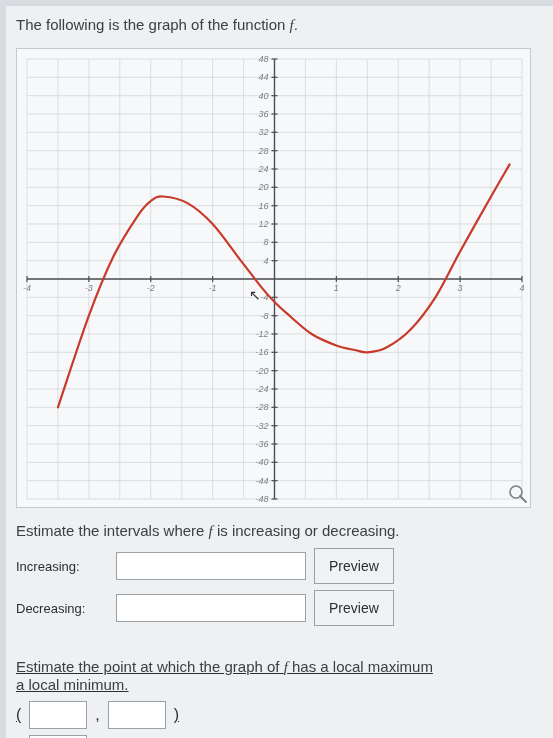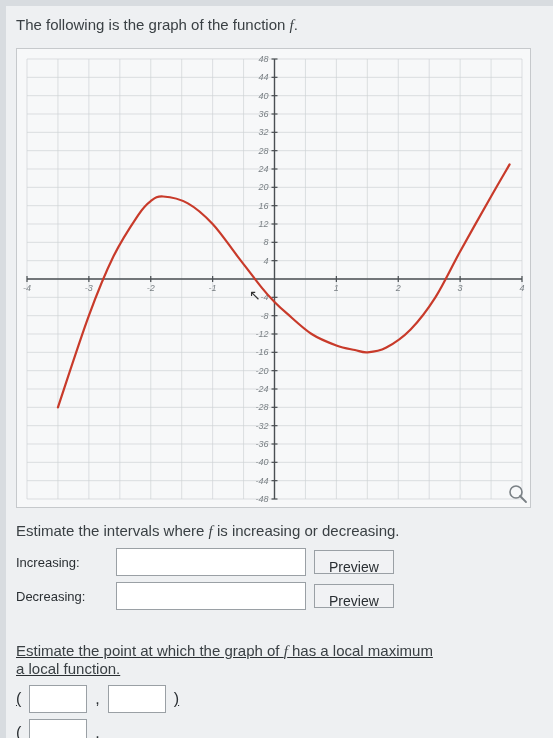--- a/index.html
+++ b/index.html
@@ -38,21 +38,21 @@
   .textbox {
     height: 28px;
     border: 1px solid #9aa0a5;
     background: #fff;
     padding: 2px 6px;
     font-size: 14px;
   }
   .tb-wide { width: 190px; }
   .tb-small { width: 58px; }
   .preview-btn {
-    height: 24px;
+    height: 36px;
     padding: 8px 14px;
     border: 1px solid #9aa0a5;
     background: #f1f2f4;
     font-size: 14px;
     color: #2a2f33;
     cursor: pointer;
     text-align: center;
   }
   .paren { font-size: 16px; }
   .subsection { margin-top: 32px; text-decoration: underline; }
@@ -213,21 +213,21 @@
   <div class="row">
     <span class="row-label">Decreasing:</span>
     <input type="text" class="textbox tb-wide" value="" style="">
     <button class="preview-btn">Preview</button>
   </div>
 
   <div class="subsection">
     <div class="section-q">
       <span>Estimate the point at which the graph of </span><span class="fn">f</span><span> has a local maximum</span>
       <br>
-      <span>a local function.</span>
+      <span>a local minimum.</span>
     </div>
 
     <div class="row">
       <span class="paren">(</span>
       <input type="text" class="textbox tb-small" value="" style="">
       <span class="paren">,</span>
       <input type="text" class="textbox tb-small" value="" style="">
       <span class="paren">)</span>
     </div>
 

